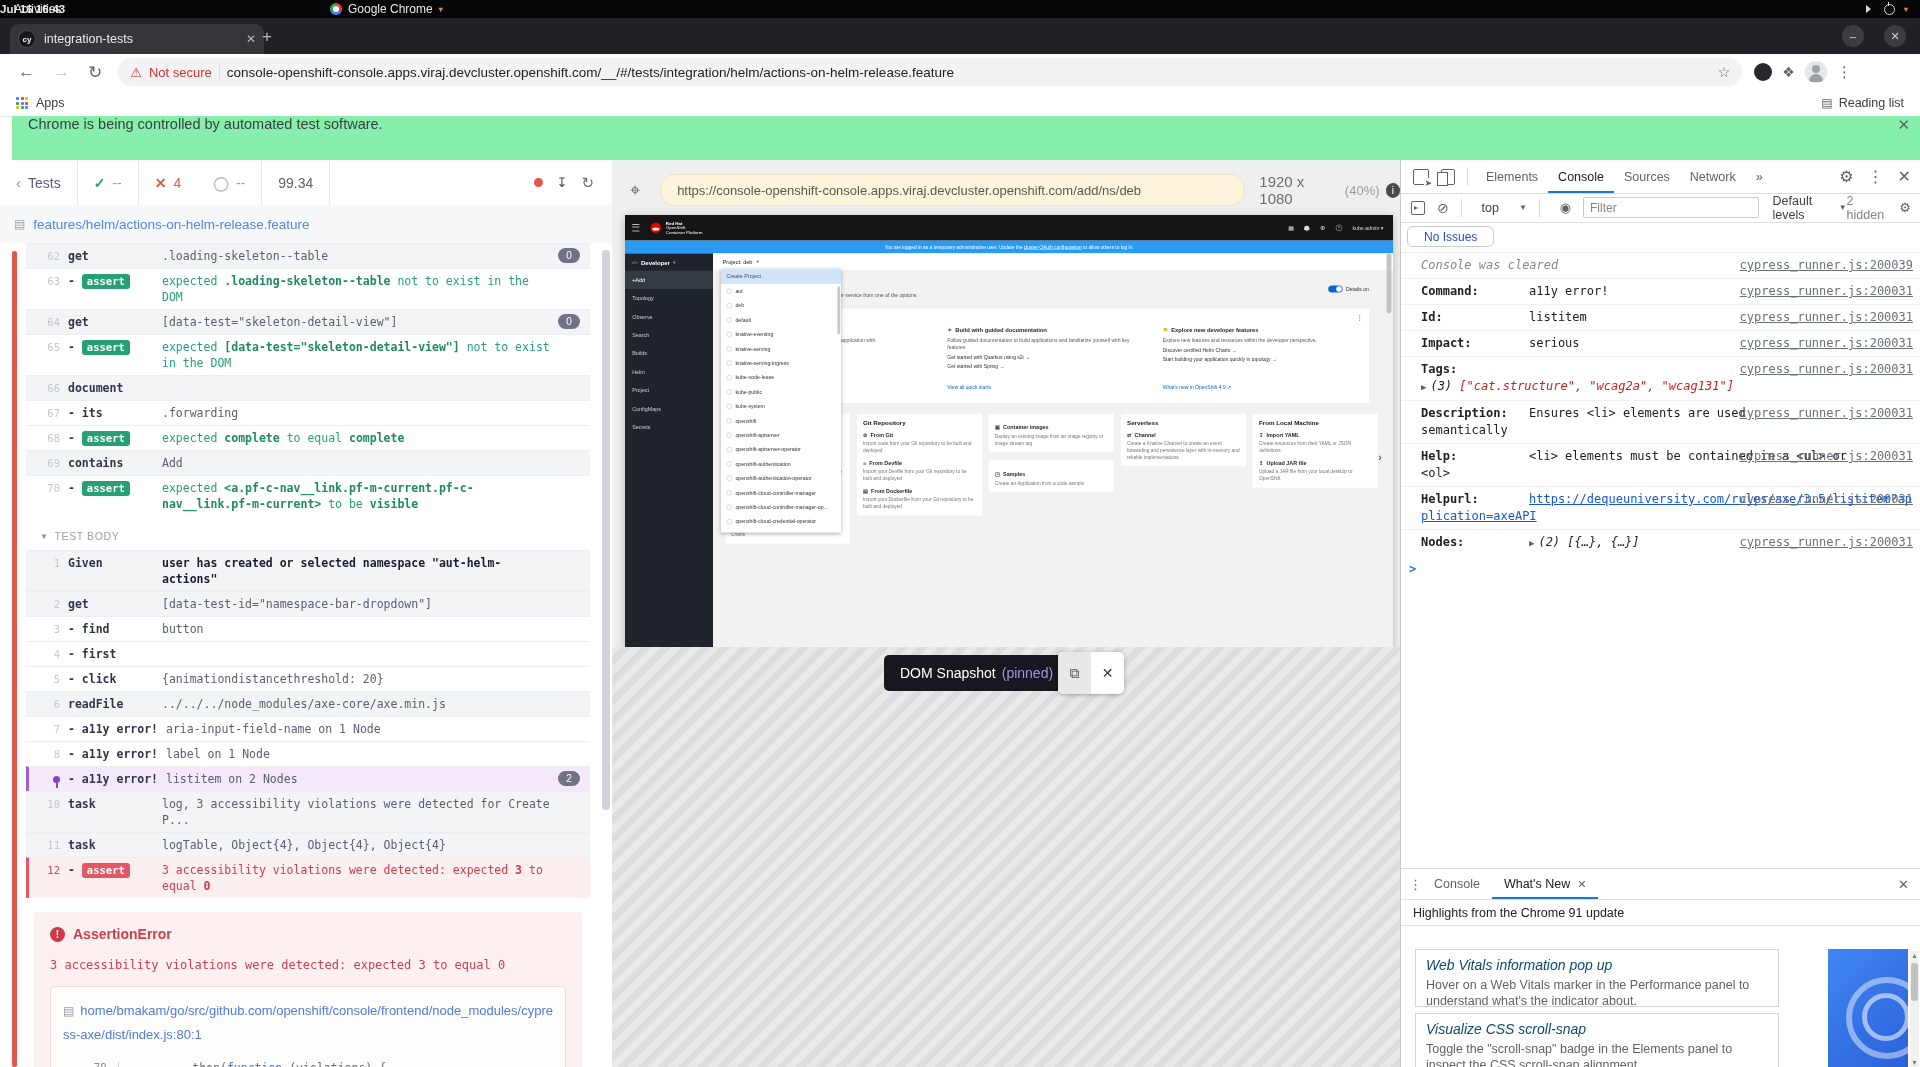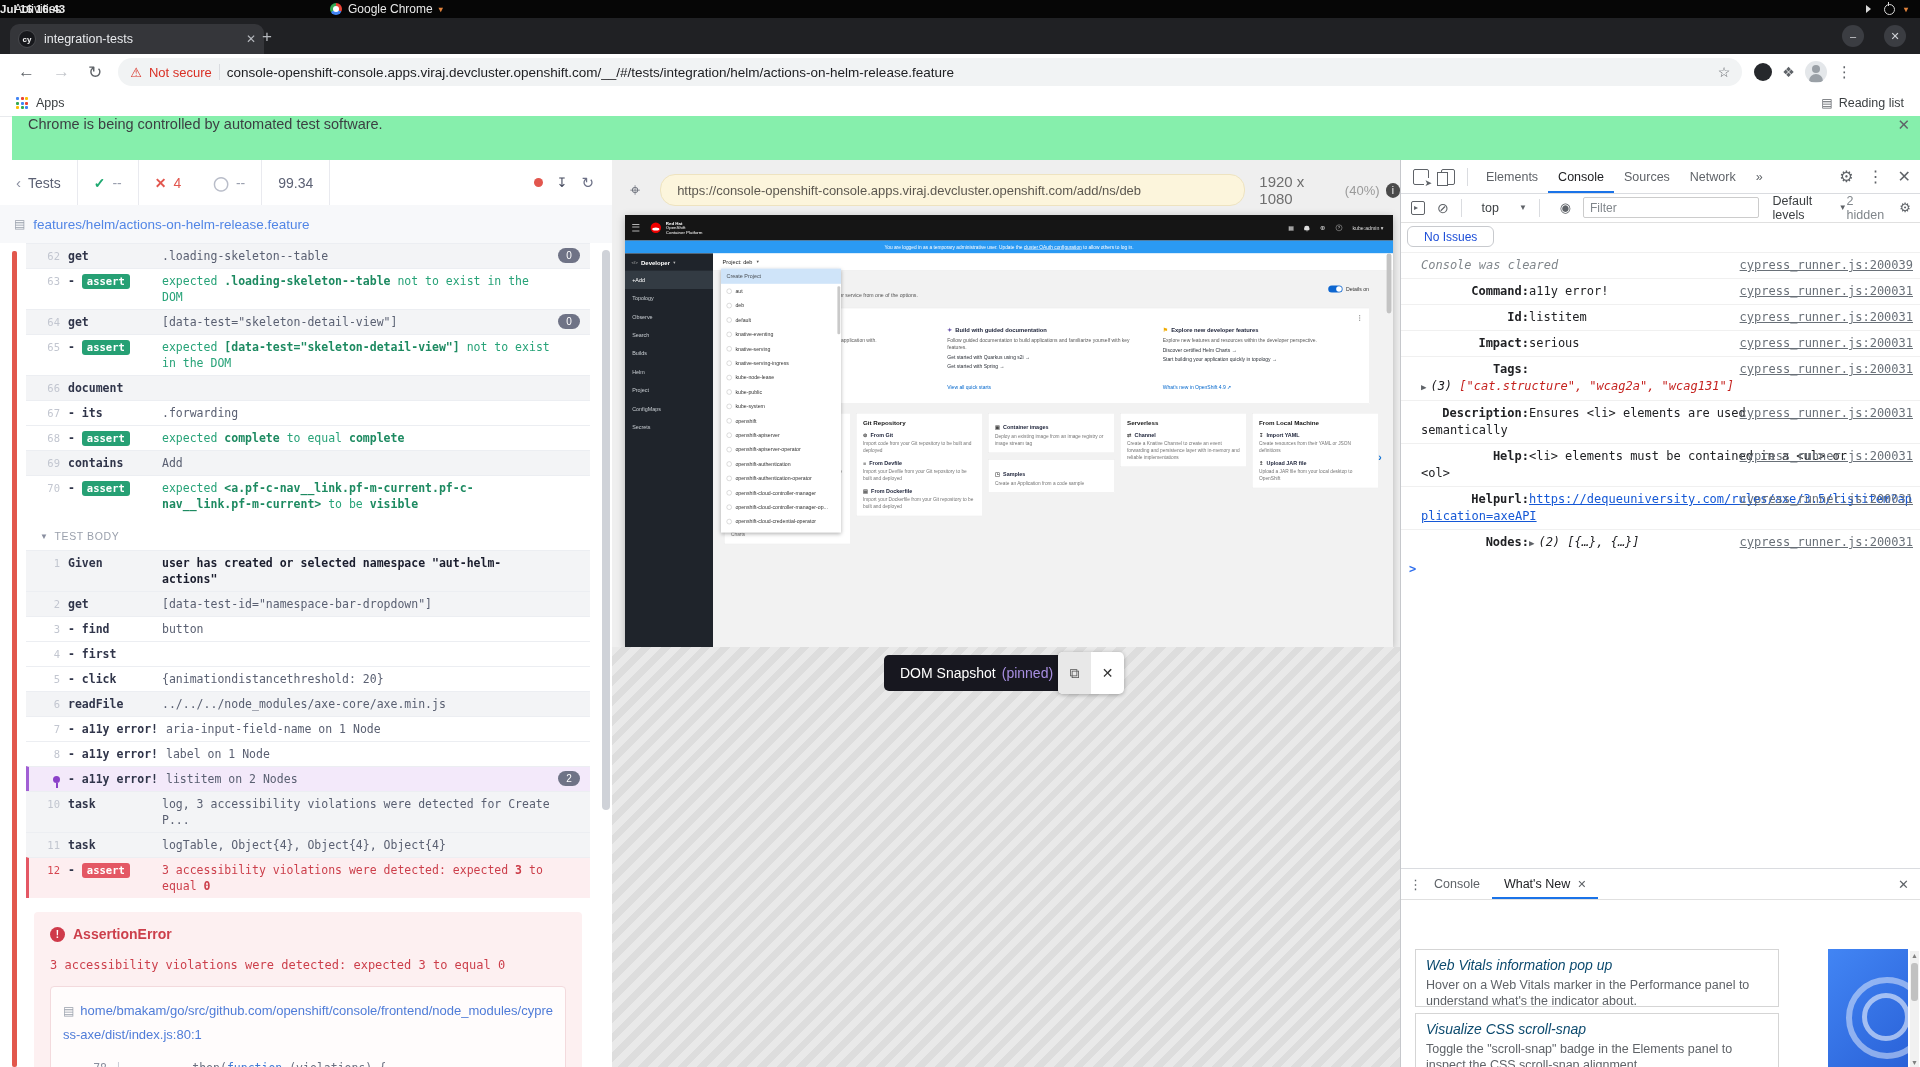--- a/index.html
+++ b/index.html
@@ -226,21 +226,21 @@
   .dt-levels{margin-left:14px;display:flex;gap:4px;align-items:center;}
   .dt-hidden{margin-left:auto;color:#80868b;}
   .dt-gear{color:#5f6368;font-size:13px;margin:0 10px 0 12px;}
 
   .dt-issues{position:absolute;top:66px;left:6px;height:19px;border:1px solid #c8cace;border-radius:6px;padding:0 16px;font-size:12px;color:#1d4ed8;display:flex;align-items:center;background:#fff;}
 
   .dt-console{position:absolute;top:92px;left:0;right:0;font-family:"DejaVu Sans Mono",monospace;font-size:12px;color:#202124;}
   .dt-row{position:relative;border-top:1px solid #f0f0f0;padding:4px 8px 4px 20px;line-height:17px;min-height:17px;}
   .dt-row:last-child{border-bottom:1px solid #f0f0f0;}
   .dt-row .src{position:absolute;right:8px;top:4px;color:#697078;text-decoration:underline;}
-  .dt-row .k{font-weight:bold;display:inline-block;min-width:108px;text-align:right;}
+  .dt-row .k{font-weight:bold;display:inline-block;min-width:108px;}
   .dt-row .sys{color:#80868b;font-style:italic;}
   .dt-row .val{padding-right:86px;display:inline;}
   .dt-row .tri2{color:#5f6368;font-size:9px;margin-right:4px;}
   .dt-row .cnt{font-style:italic;}
   .dt-row .arr{font-style:italic;color:#c5221f;}
   .dt-row .lnk{color:#1558d6;text-decoration:underline;word-break:break-all;}
   .dt-row .obj{font-style:italic;}
   .dt-prompt{padding:6px 8px;color:#2f6fed;font-weight:bold;font-size:12px;}
 
   .dt-drawer{position:absolute;top:708px;left:0;right:0;bottom:0;border-top:1px solid #dadce0;background:#fff;}
@@ -853,20 +853,21 @@
         <span class="dr-kebab">⋮</span>
         <span class="dr-tab">
             <span>Console</span>
           </span>
         <span class="dr-tab active">
             <span>What's New</span>
             <span class="x">✕</span>
           </span>
         <span class="dr-close">✕</span>
       </div>
+      <div class="dr-head">Highlights from the Chrome 91 update</div>
       <div id="wn-cards">
           <div class="wn-card" style="top: 80px;">
             <div class="wn-title">Web Vitals information pop up</div>
             <div class="wn-body">Hover on a Web Vitals marker in the Performance panel to understand what's the indicator about.</div>
           </div>
           <div class="wn-card" style="top: 144px;">
             <div class="wn-title">Visualize CSS scroll-snap</div>
             <div class="wn-body">Toggle the "scroll-snap" badge in the Elements panel to inspect the CSS scroll-snap alignment.</div>
           </div>
         </div>

